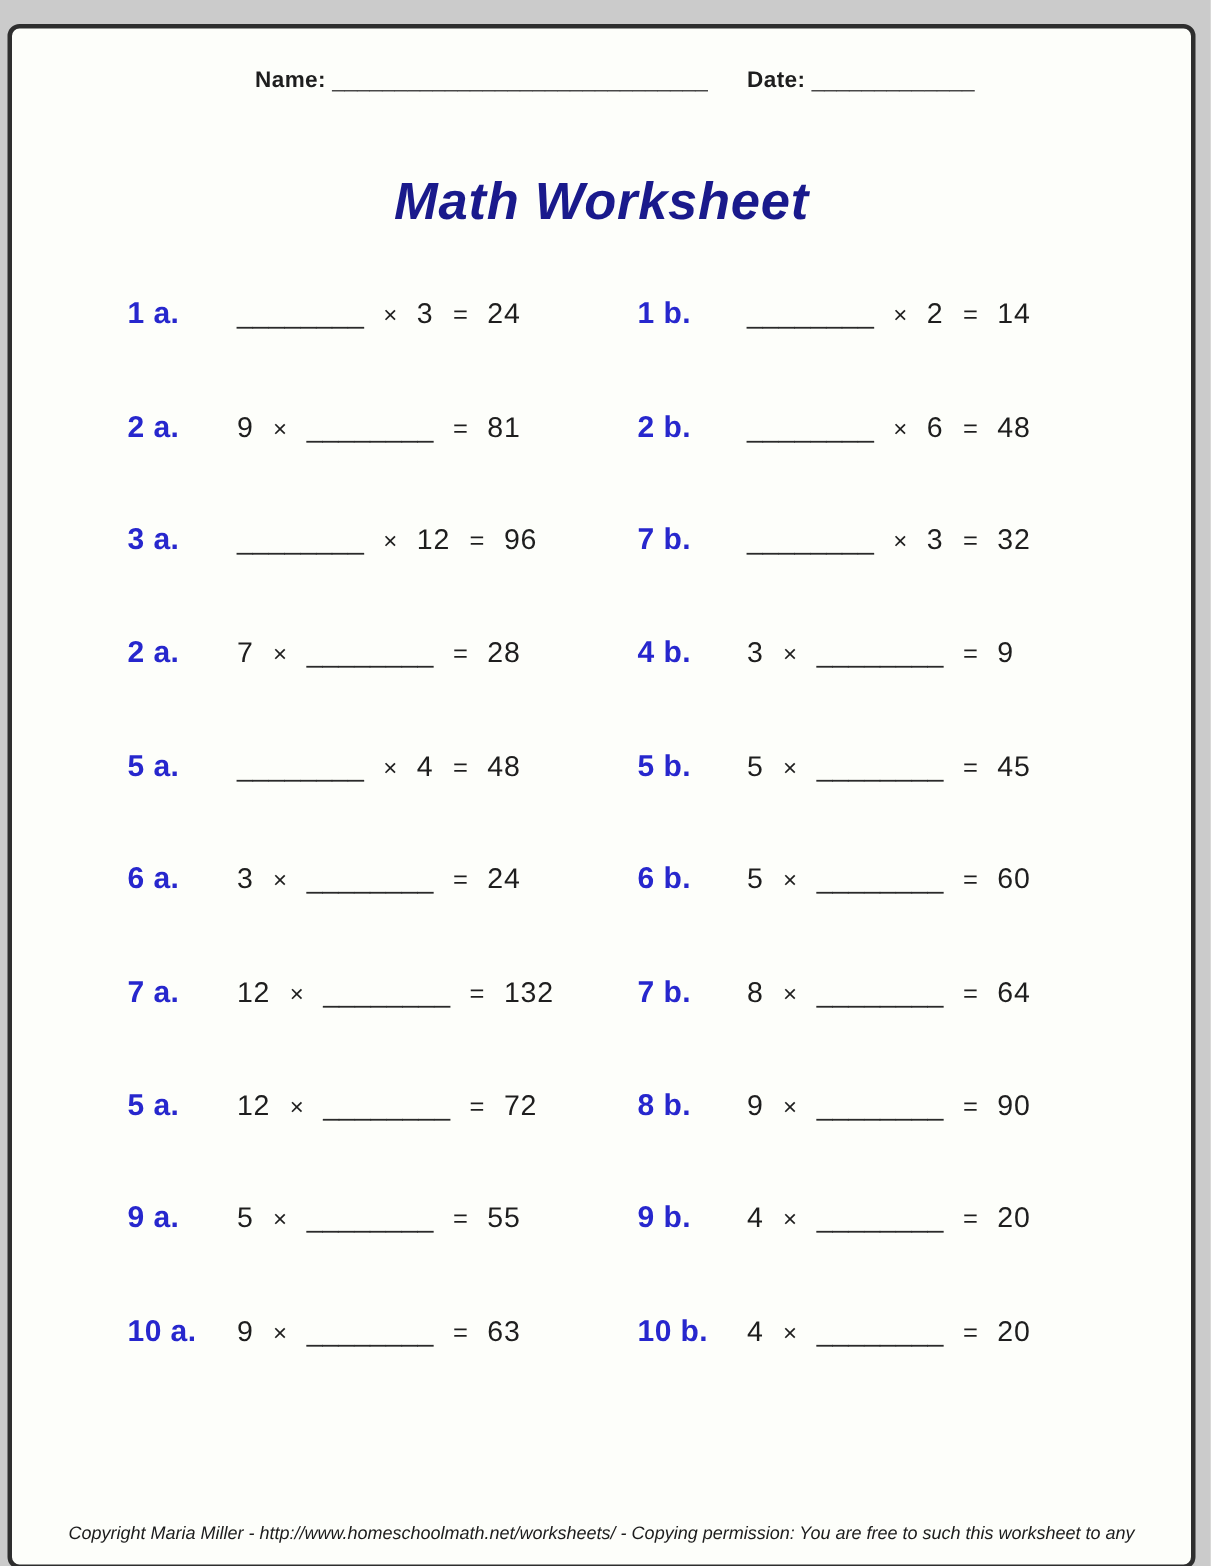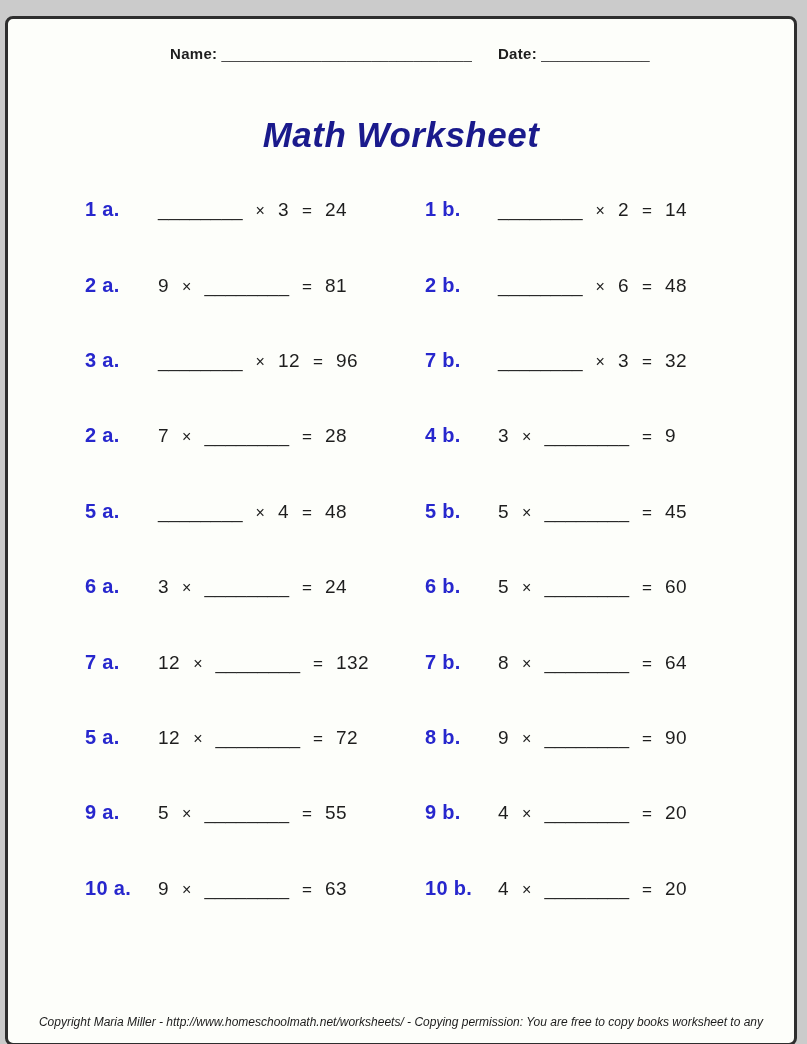--- a/index.html
+++ b/index.html
@@ -324,16 +324,16 @@
           <span class="num">4</span>
           <span class="times">×</span>
           <span class="blank">________</span>
           <span class="eqsym">=</span>
           <span class="num">20</span>
         </span>
   </div>
 </div>
 
   <div class="footer">
-    <div>Copyright Maria Miller - http://www.homeschoolmath.net/worksheets/ - Copying permission: You are free to copy books worksheet to any</div>
+    <div>Copyright Maria Miller - http://www.homeschoolmath.net/worksheets/ - Copying permission: You are free to such this worksheet to any</div>
   </div>
 
 </div>
 
 </body></html>

